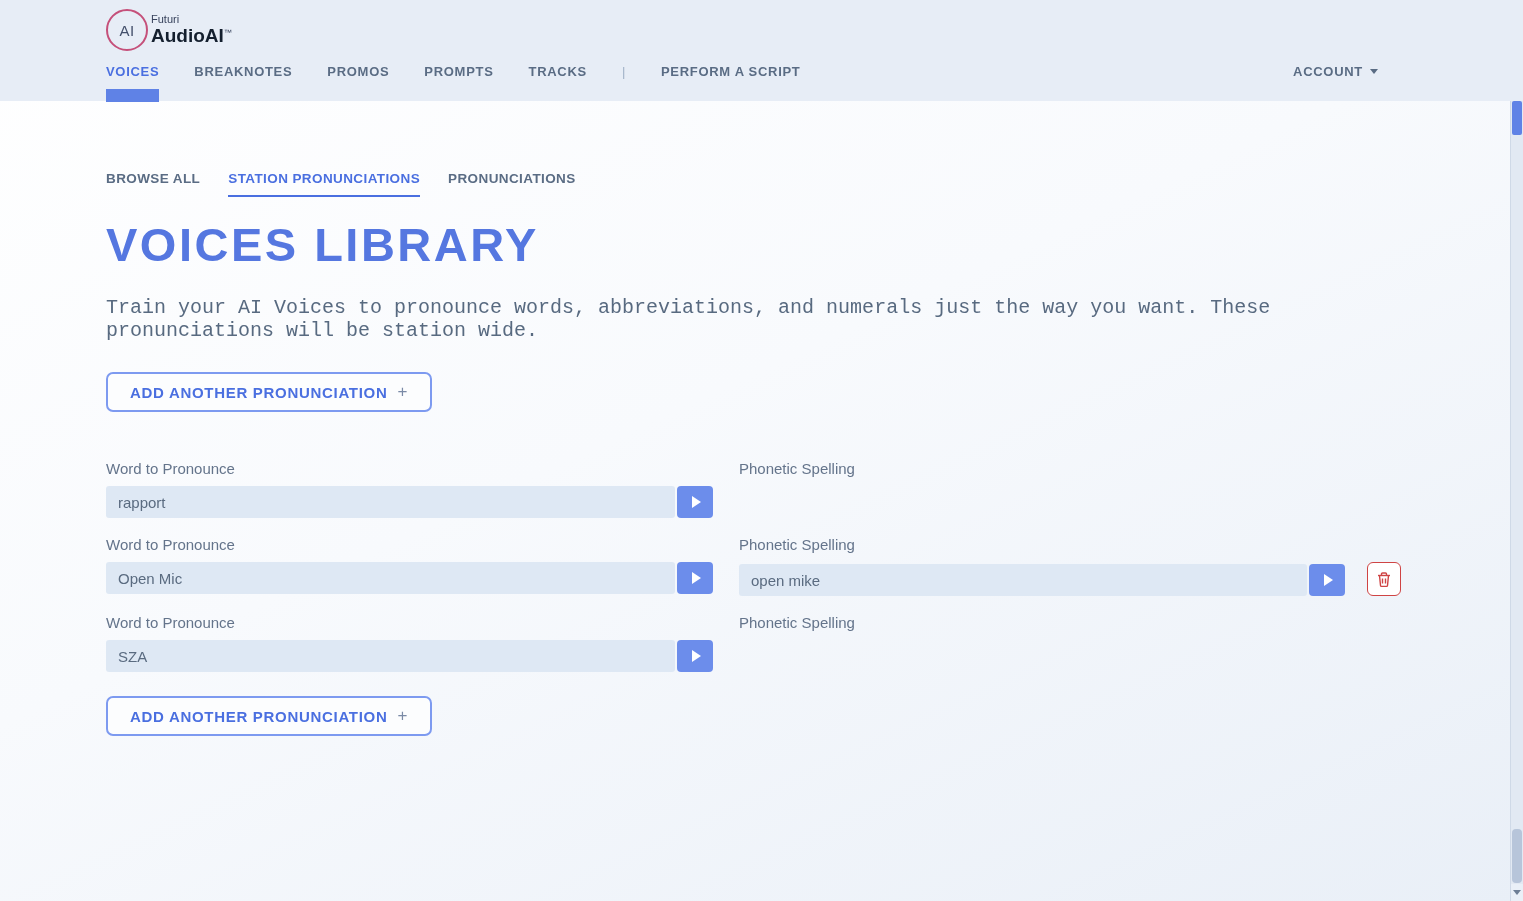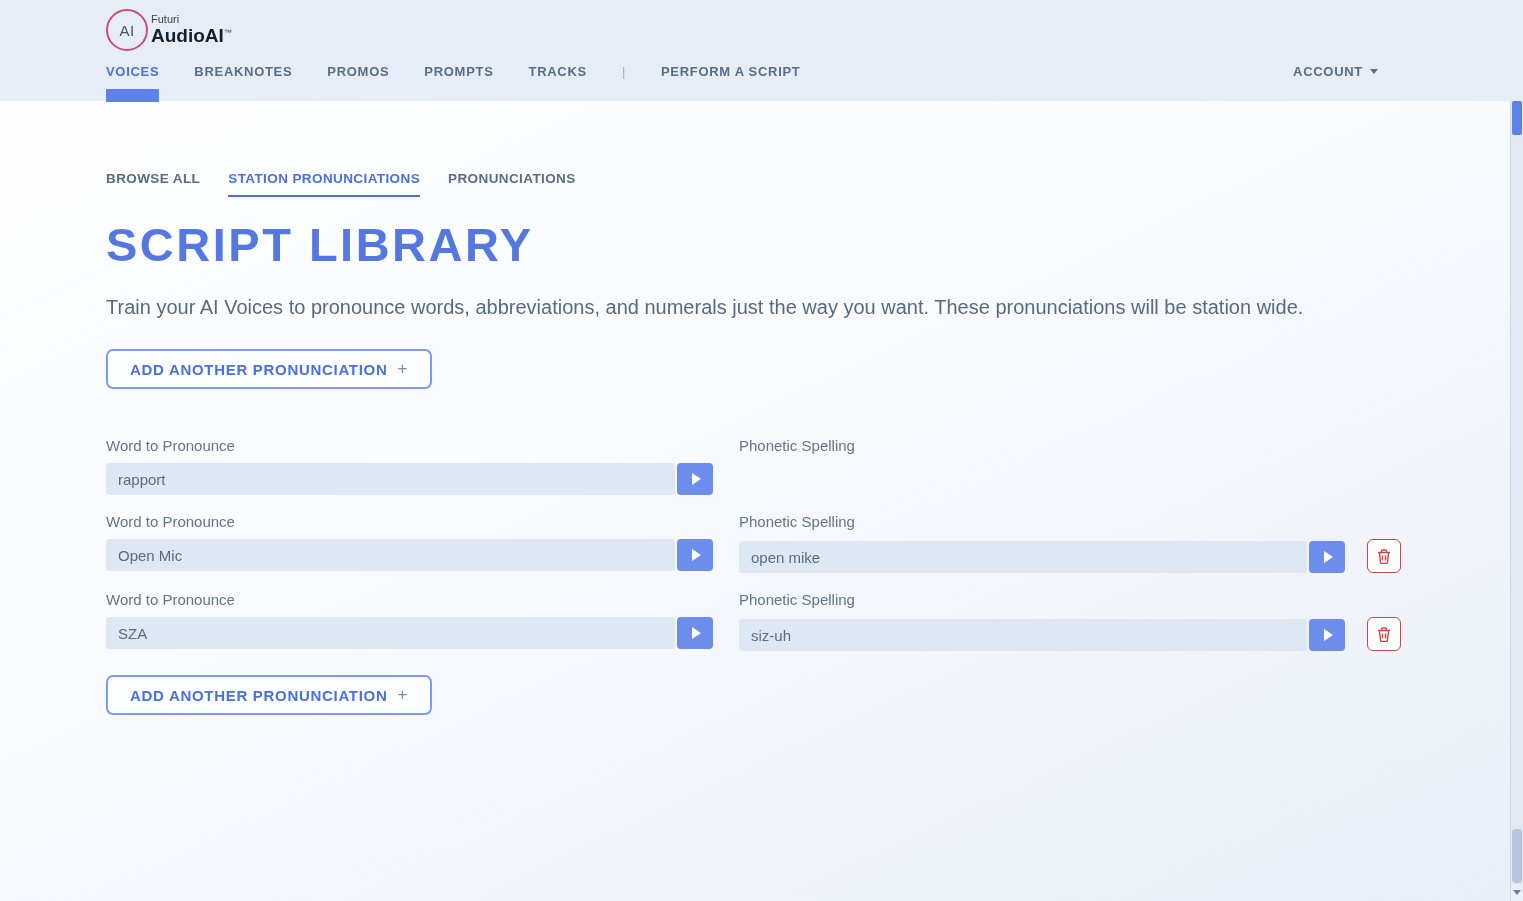--- a/index.html
+++ b/index.html
@@ -51,21 +51,21 @@
   .tabs { display:flex; margin-top:70px; font-size:13.5px; font-weight:bold;
           letter-spacing:0.4px; color:#5a6c84; }
   .tab { margin-right:28px; padding-bottom:9px; cursor:pointer; }
   .tab.active { color:#4a6fe0; border-bottom:2px solid #4a6fe0; }
 
   .page-title {
     margin:20px 0 0 0; font-size:47px; font-weight:800;
     letter-spacing:2.5px; color:#5577e0;
   }
   .page-subtitle {
-    margin-top:24px; font-family:Liberation Sans, sans-serif;
+    margin-top:24px; font-family:Liberation Mono, monospace;
     font-size:20px; color:#586a80; max-width:1260px;
   }
 
   .add-btn {
     margin-top:30px; display:inline-flex; align-items:center;
     height:40px; padding:0 22px; background:#fcfdfe;
     border:2px solid #7d9af0; border-radius:7px; cursor:pointer;
     color:#4a6fe0; font-weight:bold; font-size:15px; letter-spacing:0.7px;
     font-family:"Liberation Sans", sans-serif;
   }
@@ -153,21 +153,21 @@
 </div>
 
 <div class="main">
 
   <div class="tabs">
     <div class="tab">BROWSE ALL</div>
     <div class="tab active">STATION PRONUNCIATIONS</div>
     <div class="tab">PRONUNCIATIONS</div>
   </div>
 
-  <h1 class="page-title">SCRIPT LIBRARY</h1>
+  <h1 class="page-title">VOICES LIBRARY</h1>
 
   <div class="page-subtitle">Train your AI Voices to pronounce words, abbreviations, and numerals just the way you want. These pronunciations will be station wide.</div>
 
   <button class="add-btn">
     <span>ADD ANOTHER PRONUNCIATION</span>
     <span class="plus">+</span>
   </button>
 
   <div class="rows-grid">
 
@@ -217,36 +217,20 @@
       <div class="field-label">Word to Pronounce</div>
       <div class="input-row">
         <input class="pron-input" type="text" value="SZA" style="">
         <button class="play-btn">
             <span class="play-tri"></span>
           </button>
       </div>
     </div>
     <div>
       <div class="field-label">Phonetic Spelling</div>
-      <div class="input-row">
-        <input class="pron-input" type="text" value="siz-uh" style="">
-        <button class="play-btn">
-            <span class="play-tri"></span>
-          </button>
-        <button class="trash-btn">
-          <svg width="16" height="17" viewBox="0 0 16 17">
-              <g fill="none" stroke="#cf4444" stroke-width="1.4">
-                <path d="M2 4.5h12"></path>
-                <path d="M5.5 4.5V3a1 1 0 0 1 1-1h3a1 1 0 0 1 1 1v1.5"></path>
-                <path d="M3.5 4.5l1 10a1 1 0 0 0 1 .9h5a1 1 0 0 0 1-.9l1-10"></path>
-                <path d="M6.5 7.5v5M9.5 7.5v5"></path>
-              </g>
-            </svg>
-        </button>
-      </div>
     </div>
 
   </div>
 
   <button class="add-btn bottom">
     <span>ADD ANOTHER PRONUNCIATION</span>
     <span class="plus">+</span>
   </button>
 
 </div>

